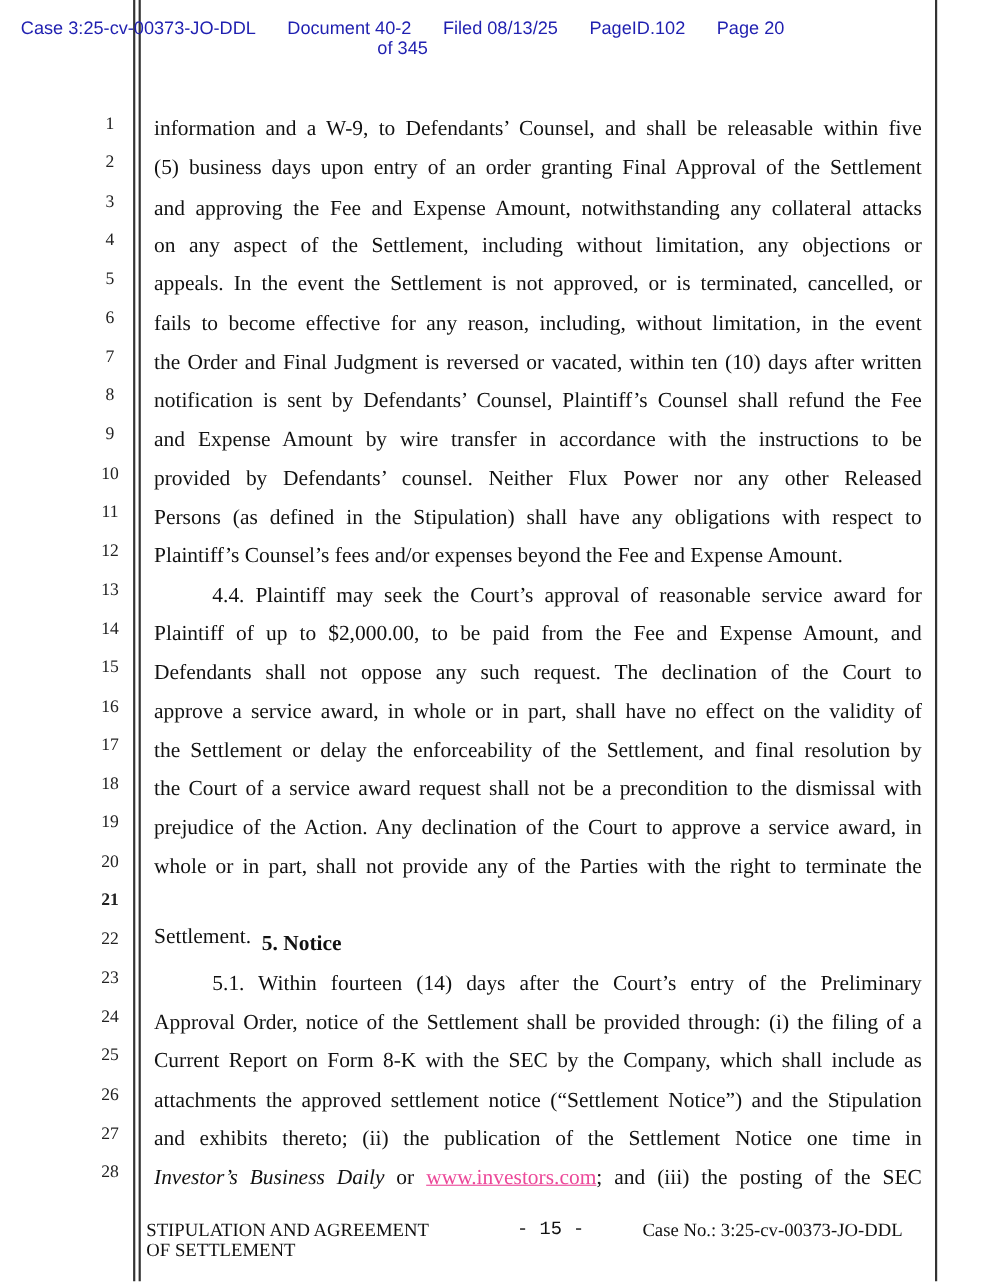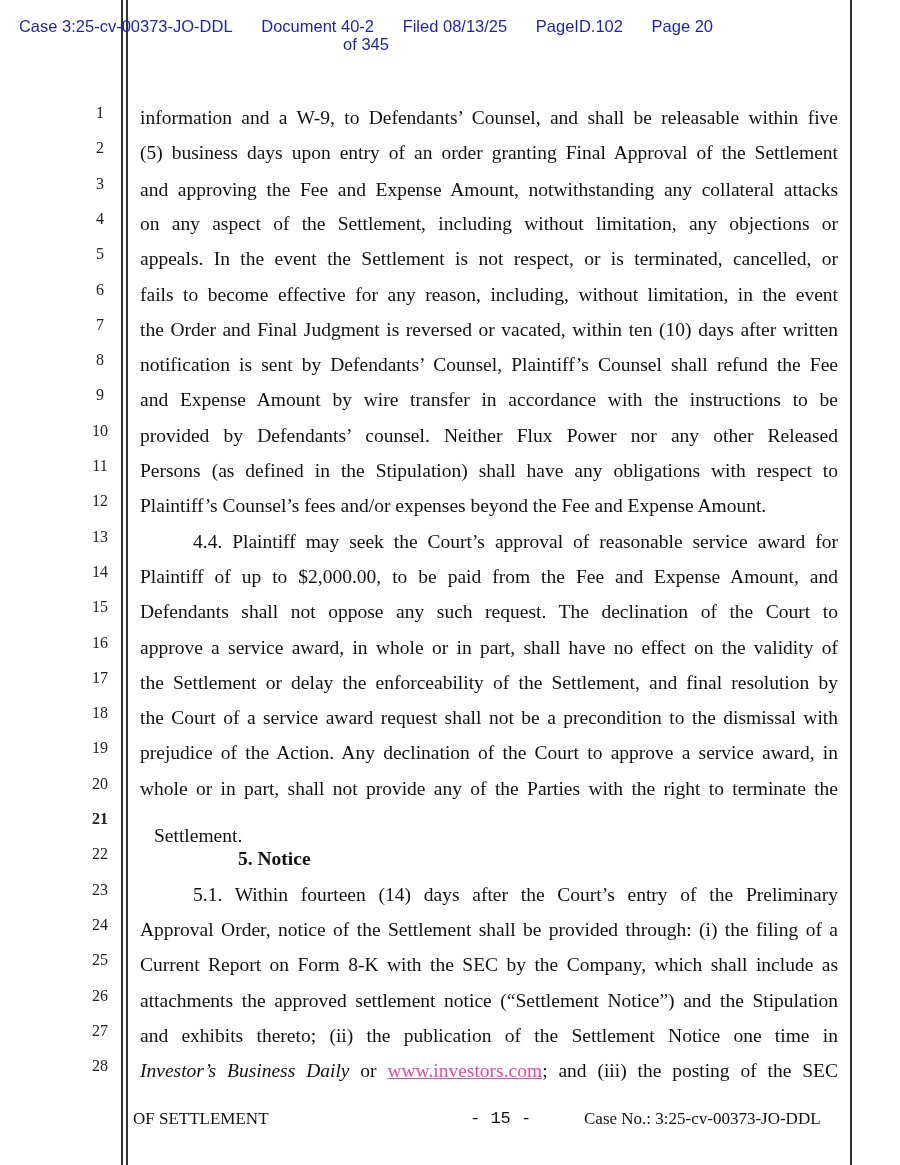--- a/index.html
+++ b/index.html
@@ -70,45 +70,46 @@
     <div class="lnum" style="top: 851.2px;">25</div>
     <div class="lnum" style="top: 886.5px;">26</div>
     <div class="lnum" style="top: 921.8px;">27</div>
     <div class="lnum" style="top: 957.1px;">28</div>
   </div>
 <div class="body" id="body">
     <div class="line" style="top: 6px;">information and a W-9, to Defendants’ Counsel, and shall be releasable within five</div>
     <div class="line" style="top: 41.3px;">(5) business days upon entry of an order granting Final Approval of the Settlement</div>
     <div class="line" style="top: 78px;">and approving the Fee and Expense Amount, notwithstanding any collateral attacks</div>
     <div class="line" style="top: 111.9px;">on any aspect of the Settlement, including without limitation, any objections or</div>
-    <div class="line" style="top: 147.2px;">appeals.  In the event the Settlement is not respect, or is terminated, cancelled, or</div>
+    <div class="line" style="top: 147.2px;">appeals.  In the event the Settlement is not approved, or is terminated, cancelled, or</div>
     <div class="line" style="top: 182.5px;">fails to become effective for any reason, including, without limitation, in the event</div>
     <div class="line" style="top: 217.8px;">the Order and Final Judgment is reversed or vacated, within ten (10) days after written</div>
     <div class="line" style="top: 253.1px;">notification is sent by Defendants’ Counsel, Plaintiff’s Counsel shall refund the Fee</div>
     <div class="line" style="top: 288.4px;">and Expense Amount by wire transfer in accordance with the instructions to be</div>
     <div class="line" style="top: 323.7px;">provided by Defendants’ counsel.  Neither Flux Power nor any other Released</div>
     <div class="line" style="top: 359px;">Persons (as defined in the Stipulation) shall have any obligations with respect to</div>
     <div class="line last" style="top: 394.3px;">Plaintiff’s Counsel’s fees and/or expenses beyond the Fee and Expense Amount.</div>
     <div class="line indent" style="top: 429.6px;">4.4.  Plaintiff may seek the Court’s approval of reasonable service award for</div>
     <div class="line" style="top: 464.9px;">Plaintiff of up to $2,000.00, to be paid from the Fee and Expense Amount, and</div>
     <div class="line" style="top: 500.2px;">Defendants shall not oppose any such request.  The declination of the Court to</div>
     <div class="line" style="top: 535.5px;">approve a service award, in whole or in part, shall have no effect on the validity of</div>
     <div class="line" style="top: 570.8px;">the Settlement or delay the enforceability of the Settlement, and final resolution by</div>
     <div class="line" style="top: 606.1px;">the Court of a service award request shall not be a precondition to the dismissal with</div>
     <div class="line" style="top: 641.4px;">prejudice of the Action.  Any declination of the Court to approve a service award, in</div>
     <div class="line" style="top: 676.7px;">whole or in part, shall not provide any of the Parties with the right to terminate the</div>
-    <div class="line last" style="top: 724px; margin-left: 14px;">Settlement.</div>
+    <div class="line last" style="top: 740px;">Settlement.</div>
     <div class="line heading" style="top: 747.3px;">5.  Notice</div>
     <div class="line indent" style="top: 782.6px;">5.1.  Within fourteen (14) days after the Court’s entry of the Preliminary</div>
     <div class="line" style="top: 817.9px;">Approval Order, notice of the Settlement shall be provided through: (i) the filing of a</div>
     <div class="line" style="top: 853.2px;">Current Report on Form 8-K with the SEC by the Company, which shall include as</div>
     <div class="line" style="top: 888.5px;">attachments the approved settlement notice (“Settlement Notice”) and the Stipulation</div>
     <div class="line" style="top: 923.8px;">and exhibits thereto; (ii) the publication of the Settlement Notice one time in</div>
     <div class="line" style="top: 959.1px;"><i>Investor’s Business Daily</i><span> or </span><a class="link">www.investors.com</a><span>; and (iii) the posting of the SEC</span></div>
   </div>
 
 <div class="footer">
   <div class="left">
+    <div>STIPULATION AND AGREEMENT</div>
     <div>OF SETTLEMENT</div>
   </div>
   <div class="mid">- 15 -</div>
   <div class="right">Case No.: 3:25-cv-00373-JO-DDL</div>
 </div>
 
 </body></html>

